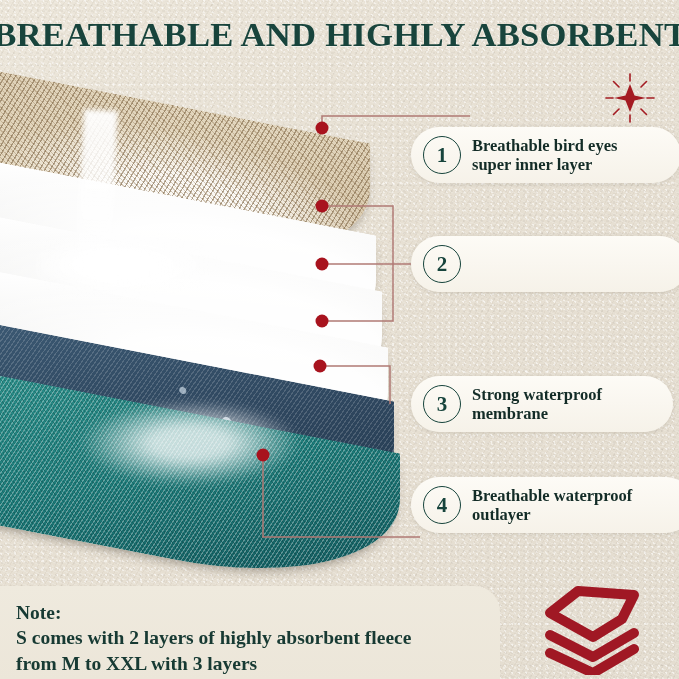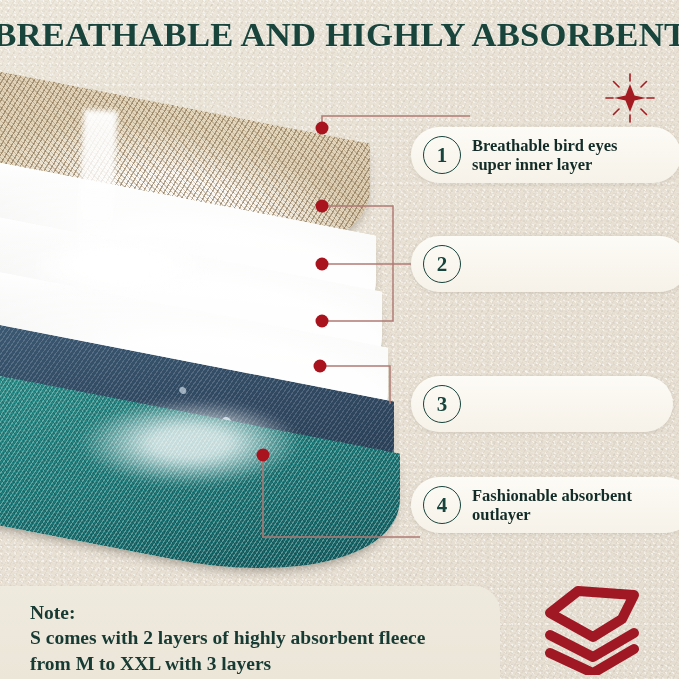--- a/index.html
+++ b/index.html
@@ -137,21 +137,21 @@
     white-space:pre-line;
   }
 
   
   #note{
     position:absolute;left:0;top:586px;width:500px;height:93px;
     background:linear-gradient(180deg,#efeade 0%,#ece6d9 100%);
     border-radius:0 26px 0 0;
   }
   #notetxt{
-    position:absolute;left:30px;top:14px;
+    position:absolute;left:16px;top:14px;
     font-family:"Liberation Serif", serif;
     font-weight:700;font-size:19.5px;line-height:1.30;
     color:#173a33;white-space:pre-line;
   }
   #stackicon{position:absolute;left:538px;top:583px;width:110px;height:92px;}
 </style>
 </head>
 <body>
 
 <div id="canvas">
@@ -226,25 +226,27 @@
     <div class="ptxt">Breathable bird eyes
 super inner layer</div>
   </div>
 
   <div class="pill" style="left:411px;top:236px;width:247px;">
     <div class="num">2</div>
   </div>
 
   <div class="pill" style="left:411px;top:376px;width:232px;">
     <div class="num">3</div>
+    <div class="ptxt">Strong waterproof
+membrane</div>
   </div>
 
   <div class="pill" style="left:411px;top:477px;width:253px;">
     <div class="num">4</div>
-    <div class="ptxt">Fashionable absorbent
+    <div class="ptxt">Breathable waterproof
 outlayer</div>
   </div>
 
   <div id="note">
     <div id="notetxt">Note:
 S comes with 2 layers of highly absorbent fleece
 from M to XXL with 3 layers</div>
   </div>
 
   <svg id="stackicon" viewBox="0 0 110 92">

